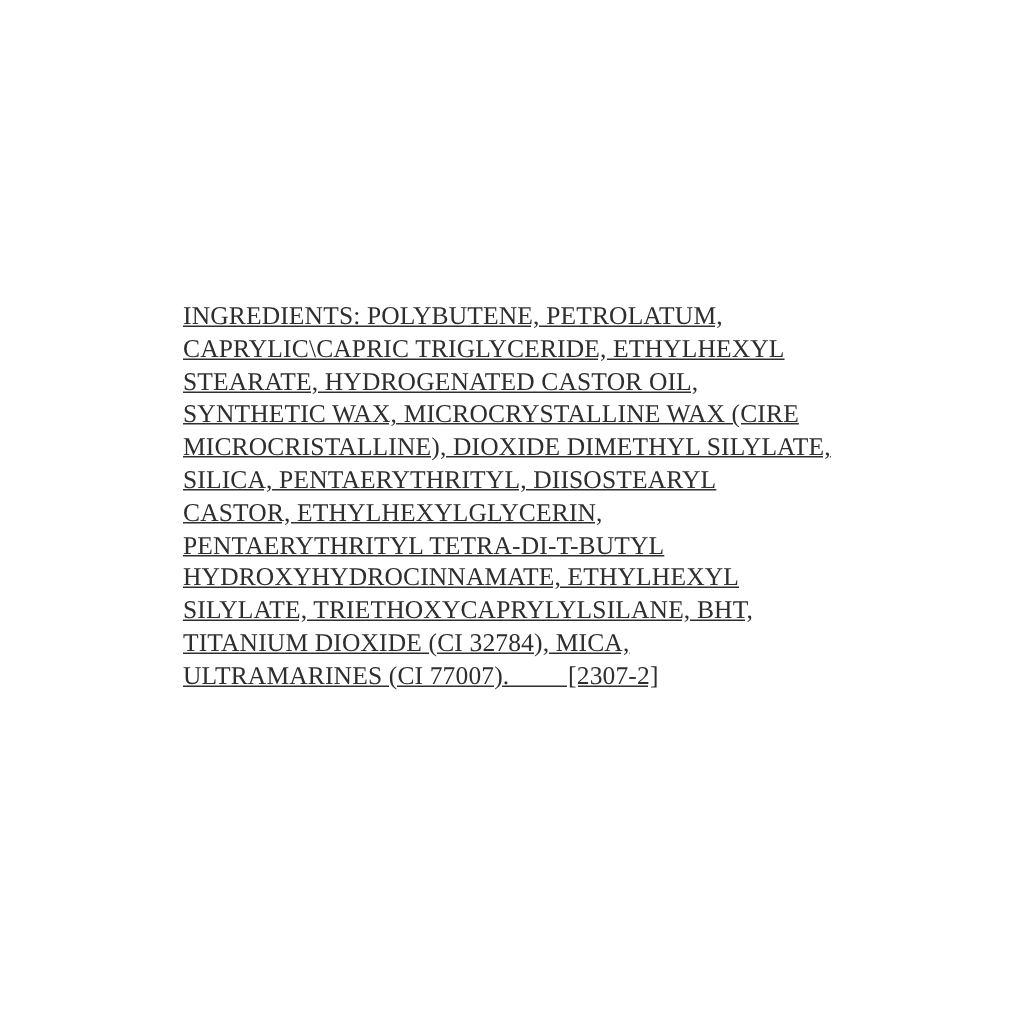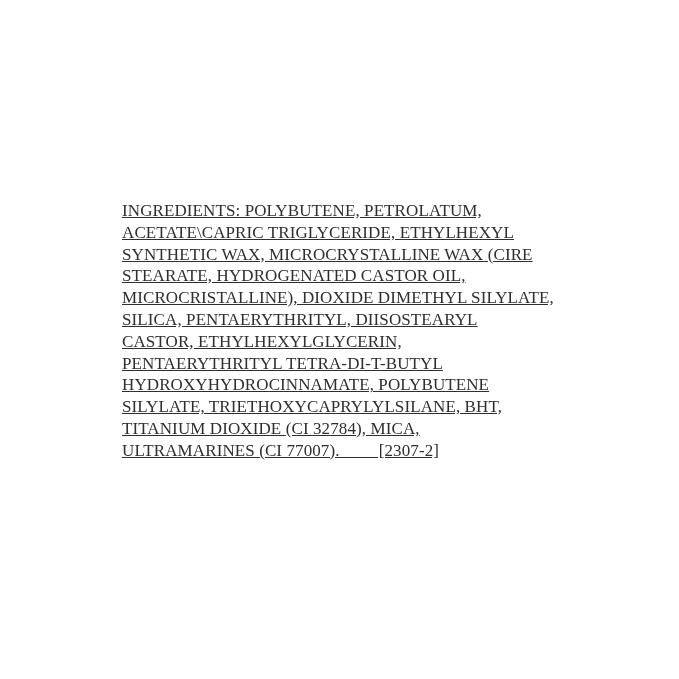--- a/index.html
+++ b/index.html
@@ -27,24 +27,24 @@
   }
   .ingredients-line {
     white-space: pre;
   }
 </style>
 </head>
 <body>
 
 <div class="ingredients-block">
   <div class="ingredients-line">INGREDIENTS: POLYBUTENE, PETROLATUM,</div>
-  <div class="ingredients-line">ACETATE\CAPRIC TRIGLYCERIDE, ETHYLHEXYL</div>
+  <div class="ingredients-line">CAPRYLIC\CAPRIC TRIGLYCERIDE, ETHYLHEXYL</div>
+  <div class="ingredients-line">STEARATE, HYDROGENATED CASTOR OIL,</div>
   <div class="ingredients-line">SYNTHETIC WAX, MICROCRYSTALLINE WAX (CIRE</div>
-  <div class="ingredients-line">STEARATE, HYDROGENATED CASTOR OIL,</div>
   <div class="ingredients-line">MICROCRISTALLINE), DIOXIDE DIMETHYL SILYLATE,</div>
   <div class="ingredients-line">SILICA, PENTAERYTHRITYL, DIISOSTEARYL</div>
   <div class="ingredients-line">CASTOR, ETHYLHEXYLGLYCERIN,</div>
   <div class="ingredients-line">PENTAERYTHRITYL TETRA-DI-T-BUTYL</div>
-  <div class="ingredients-line">HYDROXYHYDROCINNAMATE, POLYBUTENE</div>
+  <div class="ingredients-line">HYDROXYHYDROCINNAMATE, ETHYLHEXYL</div>
   <div class="ingredients-line">SILYLATE, TRIETHOXYCAPRYLYLSILANE, BHT,</div>
   <div class="ingredients-line">TITANIUM DIOXIDE (CI 32784), MICA,</div>
   <div class="ingredients-line">ULTRAMARINES (CI 77007).         [2307-2]</div>
 </div>
 
 </body></html>

